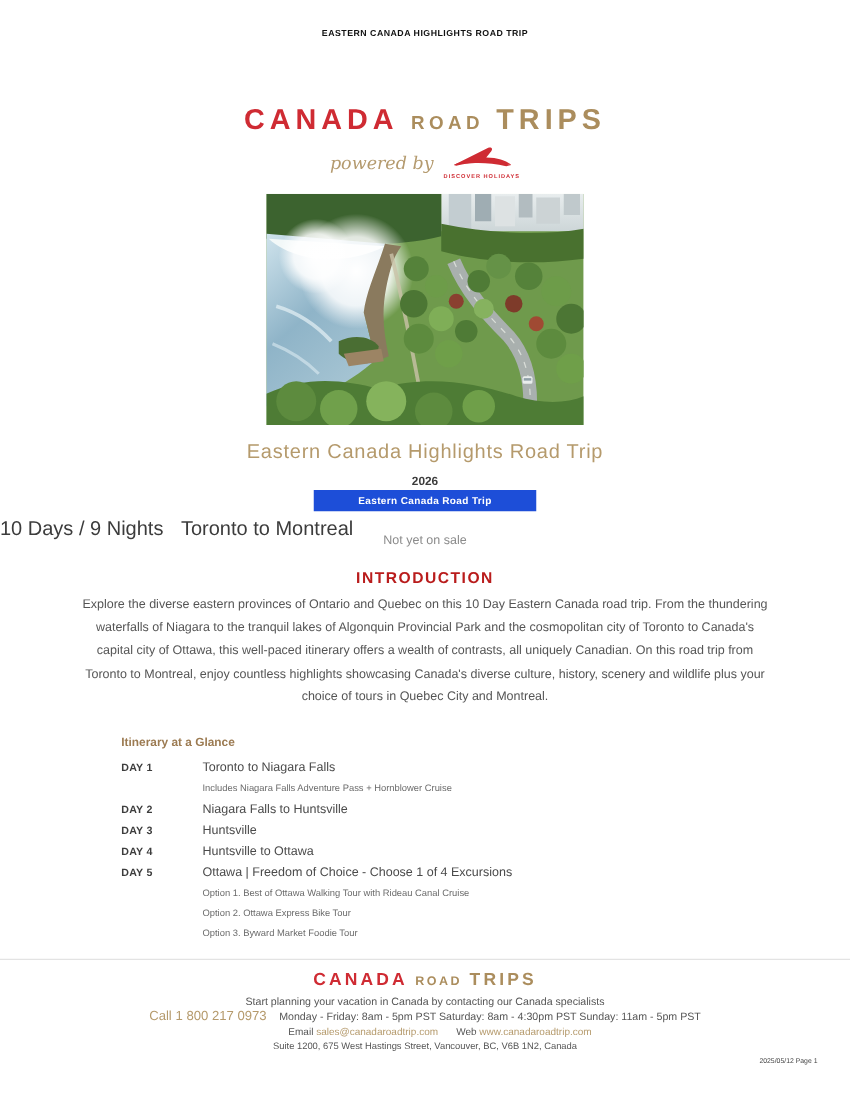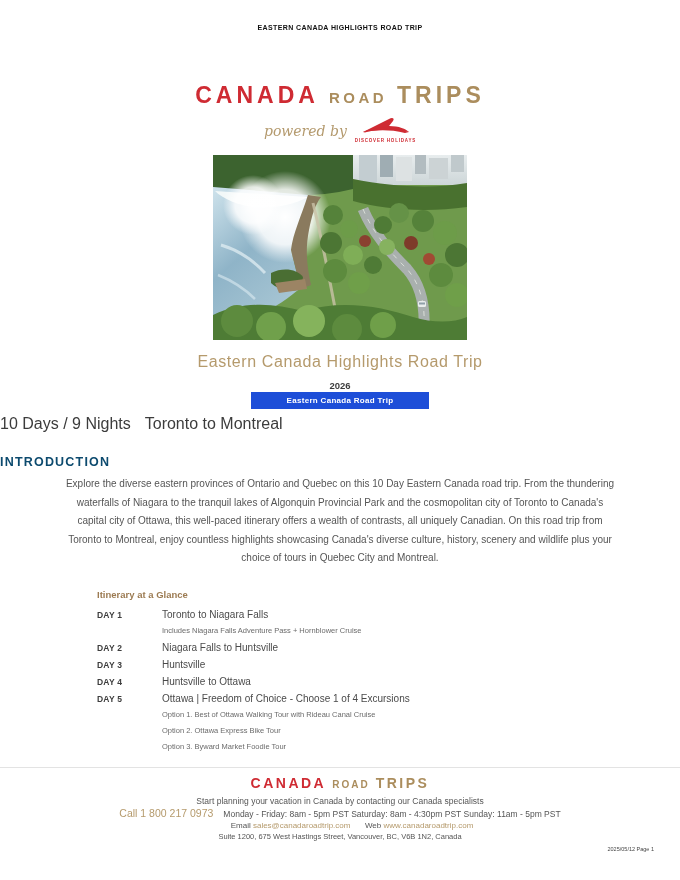--- a/index.html
+++ b/index.html
@@ -31,22 +31,22 @@
     font-size:9.5px;font-weight:bold;color:#3c3c3c;}
   .trip-badge{position:absolute;top:392px;left:251px;width:178px;height:17px;
     background:#1d4ed8;color:#fff;font-size:8px;font-weight:bold;
     display:flex;align-items:center;justify-content:center;letter-spacing:.3px;}
   .trip-meta{position:absolute;top:415px;left:0;width:100%;text-align:left;
     font-size:16px;color:#3c3c3c;}
   .trip-meta .gap{display:inline-block;width:14px;}
   .trip-sale{position:absolute;top:427px;left:0;width:100%;text-align:center;
     font-size:10px;color:#8b8b8b;}
   
-  .intro-heading{position:absolute;top:455px;left:0;width:100%;
-    font-size:12.5px;font-weight:bold;letter-spacing:1.2px;color:#0c4a6e;}
+  .intro-heading{position:absolute;top:455px;left:0;width:100%;text-align:center;
+    font-size:12.5px;font-weight:bold;letter-spacing:1.2px;color:#b91c1c;}
   .intro-body{position:absolute;top:475px;left:63px;width:554px;text-align:center;
     font-size:10px;line-height:18.5px;color:#555;}
   
   .itinerary{position:absolute;top:589px;left:97px;width:486px;}
   .itin-heading{font-size:9.5px;font-weight:bold;color:#9c7b52;margin-bottom:9px;}
   .day-row{display:flex;margin-bottom:6px;align-items:baseline;}
   .day-label{width:65px;flex:0 0 65px;font-size:8.5px;font-weight:bold;color:#3d3d3d;letter-spacing:.2px;}
   .day-title{font-size:10px;color:#4a4a4a;}
   .note-row{margin-left:65px;font-size:7.5px;color:#6b6b6b;margin-bottom:7px;margin-top:2px;}
   
@@ -175,20 +175,21 @@
       <rect x="206" y="147.5" width="6" height="2" fill="#8fa0a8"></rect>
     </svg>
   </div>
 
   <div class="trip-title">Eastern Canada Highlights Road Trip</div>
   <div class="trip-year">2026</div>
   <div class="trip-badge">Eastern Canada Road Trip</div>
   <div class="trip-meta">
     <span>10 Days / 9 Nights</span><span class="gap"></span><span>Toronto to Montreal</span>
   </div>
+  <div class="trip-sale">Not yet on sale</div>
 
   <div class="intro-heading">INTRODUCTION</div>
   <div class="intro-body">Explore the diverse eastern provinces of Ontario and Quebec on this 10 Day Eastern Canada road trip. From the thundering waterfalls of Niagara to the tranquil lakes of Algonquin Provincial Park and the cosmopolitan city of Toronto to Canada's capital city of Ottawa, this well-paced itinerary offers a wealth of contrasts, all uniquely Canadian. On this road trip from Toronto to Montreal, enjoy countless highlights showcasing Canada's diverse culture, history, scenery and wildlife plus your choice of tours in Quebec City and Montreal.</div>
 
   <div class="itinerary">
     <div class="itin-heading">Itinerary at a Glance</div>
 
     <div class="day-row">
       <span class="day-label">DAY 1</span>
       <span class="day-title">Toronto to Niagara Falls</span>

